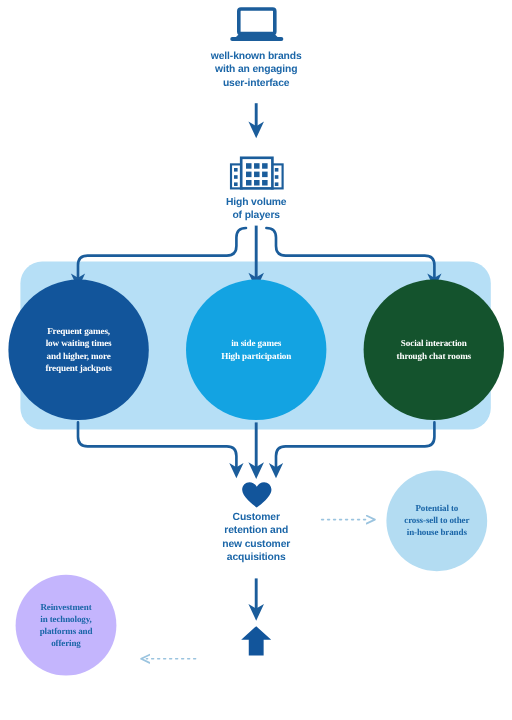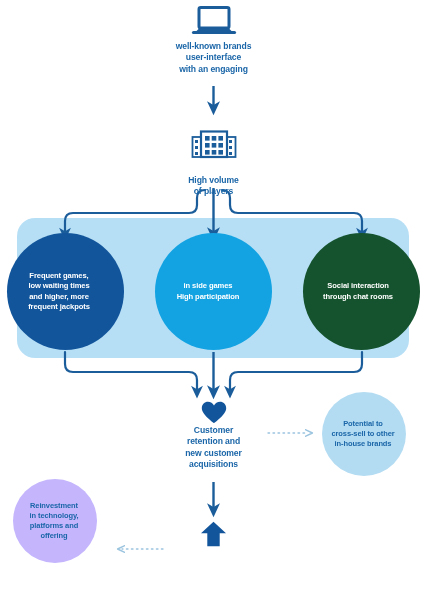--- a/index.html
+++ b/index.html
@@ -30,22 +30,23 @@
     position: absolute;
     display: flex;
     align-items: center;
     justify-content: center;
   }
   .circle {
     position: absolute;
     border-radius: 50%;
     display: flex;
     align-items: center;
-    justify-content: flex-start;
+    justify-content: center;
     box-sizing: border-box;
+    font-family: Liberation Serif, serif;
   }
   .circle-label {
     text-align: center;
     font-weight: bold;
     line-height: 1.34;
     letter-spacing: -0.1px;
   }
   .band {
     position: absolute;
     background: #B6DFF6;
@@ -116,22 +117,22 @@
 
   <div class="icon-wrap" style="left:189px; top:4px; width:49px; height:34px;">
     <svg width="46" height="32" viewBox="0 0 46 32">
       <rect x="8" y="2.5" width="30" height="20.5" rx="1.8" ry="1.8" fill="none" stroke="#1B5D9B" stroke-width="3"></rect>
       <path d="M2.5,27.5 L43.5,27.5" stroke="#1B5D9B" stroke-width="3.2" stroke-linecap="round"></path>
       <path d="M4,27.5 L8,23.5 L38,23.5 L42,27.5 Z" fill="#1B5D9B"></path>
     </svg>
   </div>
   <div class="node-text blue-label" style="left:113px; top:41px; width:201px;">
     <div>well-known brands</div>
+    <div>with an engaging</div>
     <div>user-interface</div>
-    <div>with an engaging</div>
   </div>
 
   <div class="icon-wrap" style="left:190px; top:127px; width:47px; height:34px;">
     <svg width="46" height="30" viewBox="0 0 46 30">
 
       <rect x="1.5" y="8" width="9" height="20" fill="none" stroke="#1B5D9B" stroke-width="1.8"></rect>
       <rect x="4" y="11" width="3" height="3" fill="#1B5D9B"></rect>
       <rect x="4" y="17" width="3" height="3" fill="#1B5D9B"></rect>
       <rect x="4" y="23" width="3" height="3" fill="#1B5D9B"></rect>
 
@@ -145,21 +146,21 @@
       <rect x="20.7" y="7" width="4.6" height="4.6" fill="#1B5D9B"></rect>
       <rect x="27.4" y="7" width="4.6" height="4.6" fill="#1B5D9B"></rect>
       <rect x="14" y="14" width="4.6" height="4.6" fill="#1B5D9B"></rect>
       <rect x="20.7" y="14" width="4.6" height="4.6" fill="#1B5D9B"></rect>
       <rect x="27.4" y="14" width="4.6" height="4.6" fill="#1B5D9B"></rect>
       <rect x="14" y="21" width="4.6" height="4.6" fill="#1B5D9B"></rect>
       <rect x="20.7" y="21" width="4.6" height="4.6" fill="#1B5D9B"></rect>
       <rect x="27.4" y="21" width="4.6" height="4.6" fill="#1B5D9B"></rect>
     </svg>
   </div>
-  <div class="node-text blue-label" style="left:143px; top:163px; width:141px;margin-top:12px;">
+  <div class="node-text blue-label" style="left:143px; top:163px; width:141px;">
     <div>High volume</div>
     <div>of players</div>
   </div>
 
   <div class="circle" style="left:7px; top:233px; width:117px; height:117px; background:#12559B;">
     <div class="circle-label" style="color:#ffffff; font-size:7.6px; width:104px;">
       <div>Frequent games,</div>
       <div>low waiting times</div>
       <div>and higher, more</div>
       <div>frequent jackpots</div>

